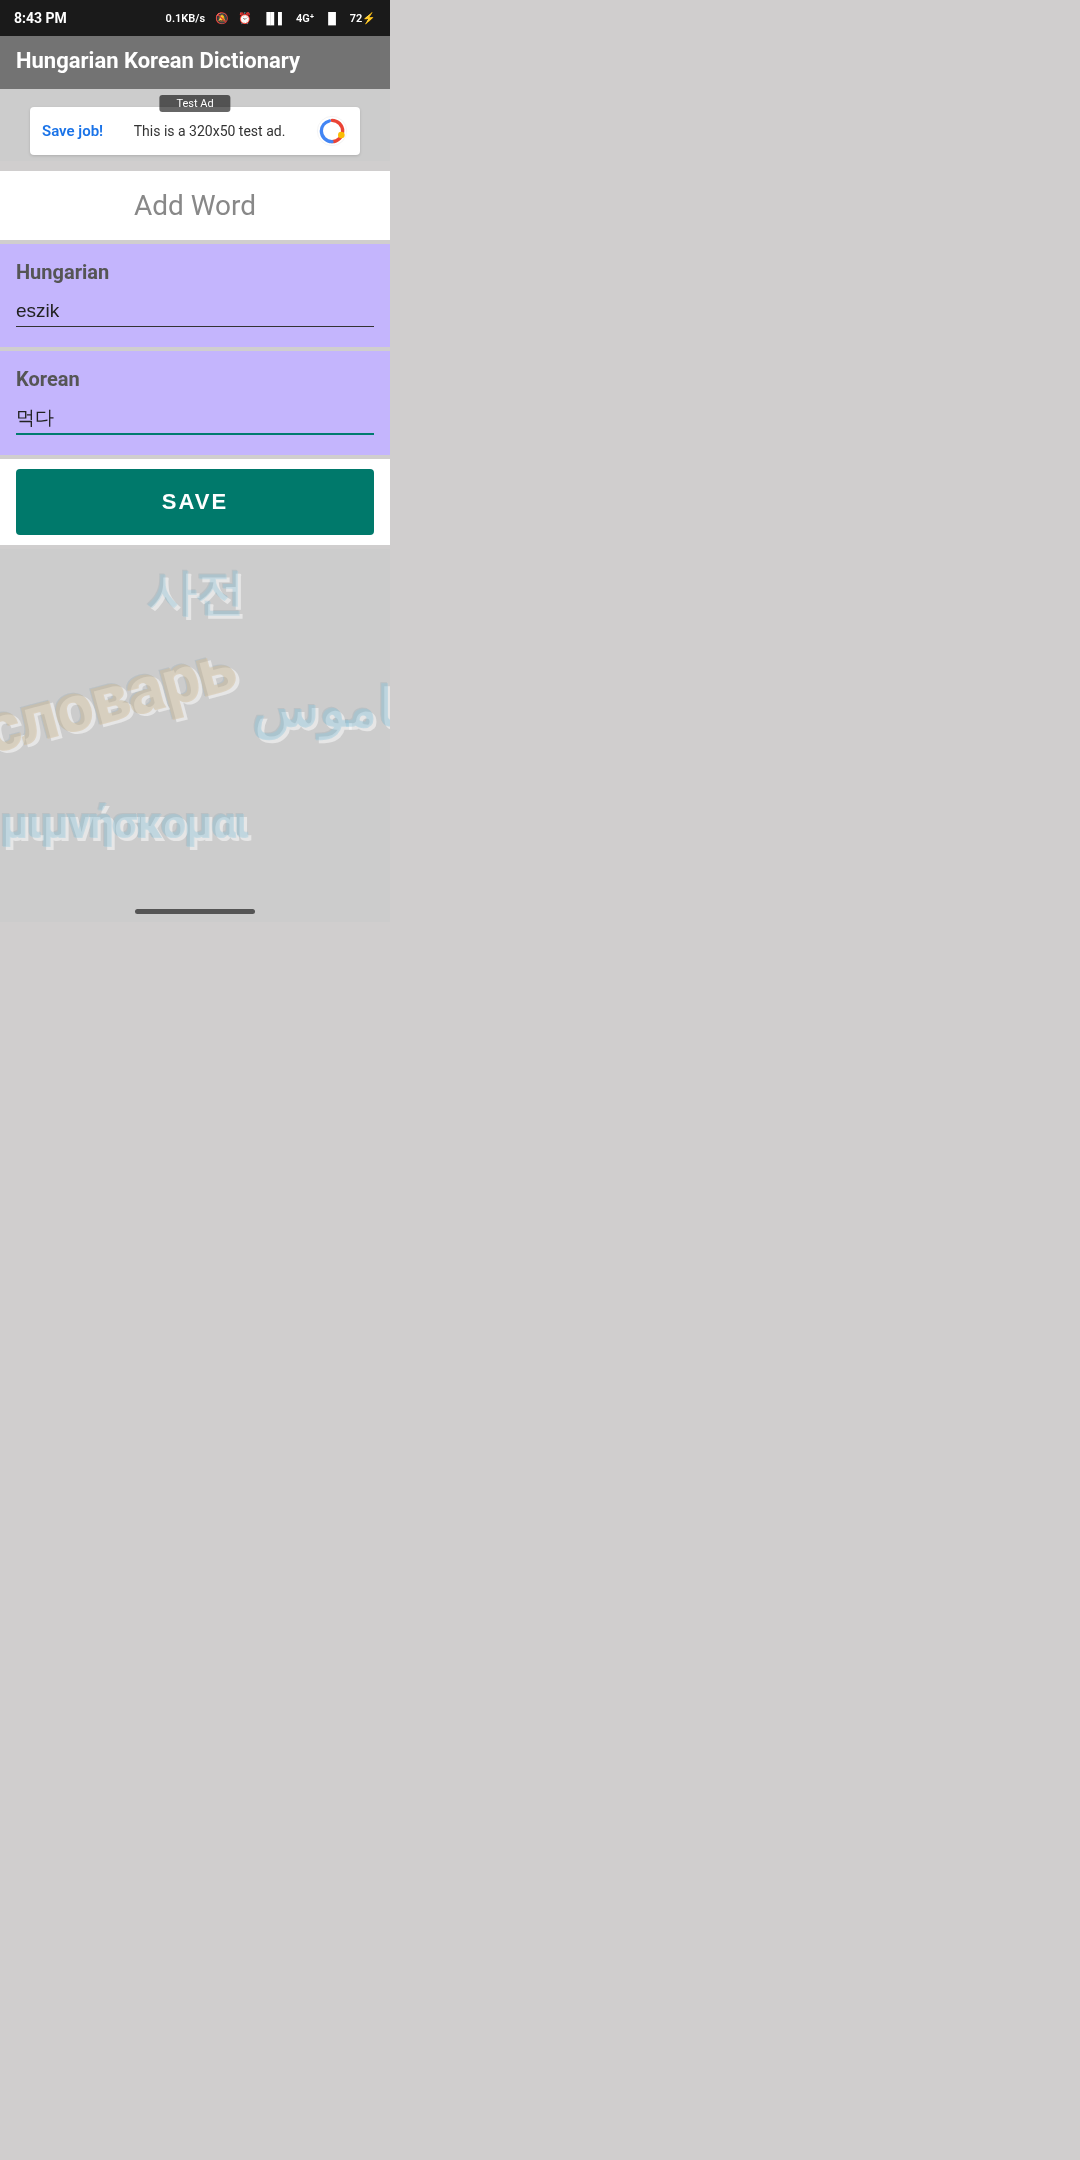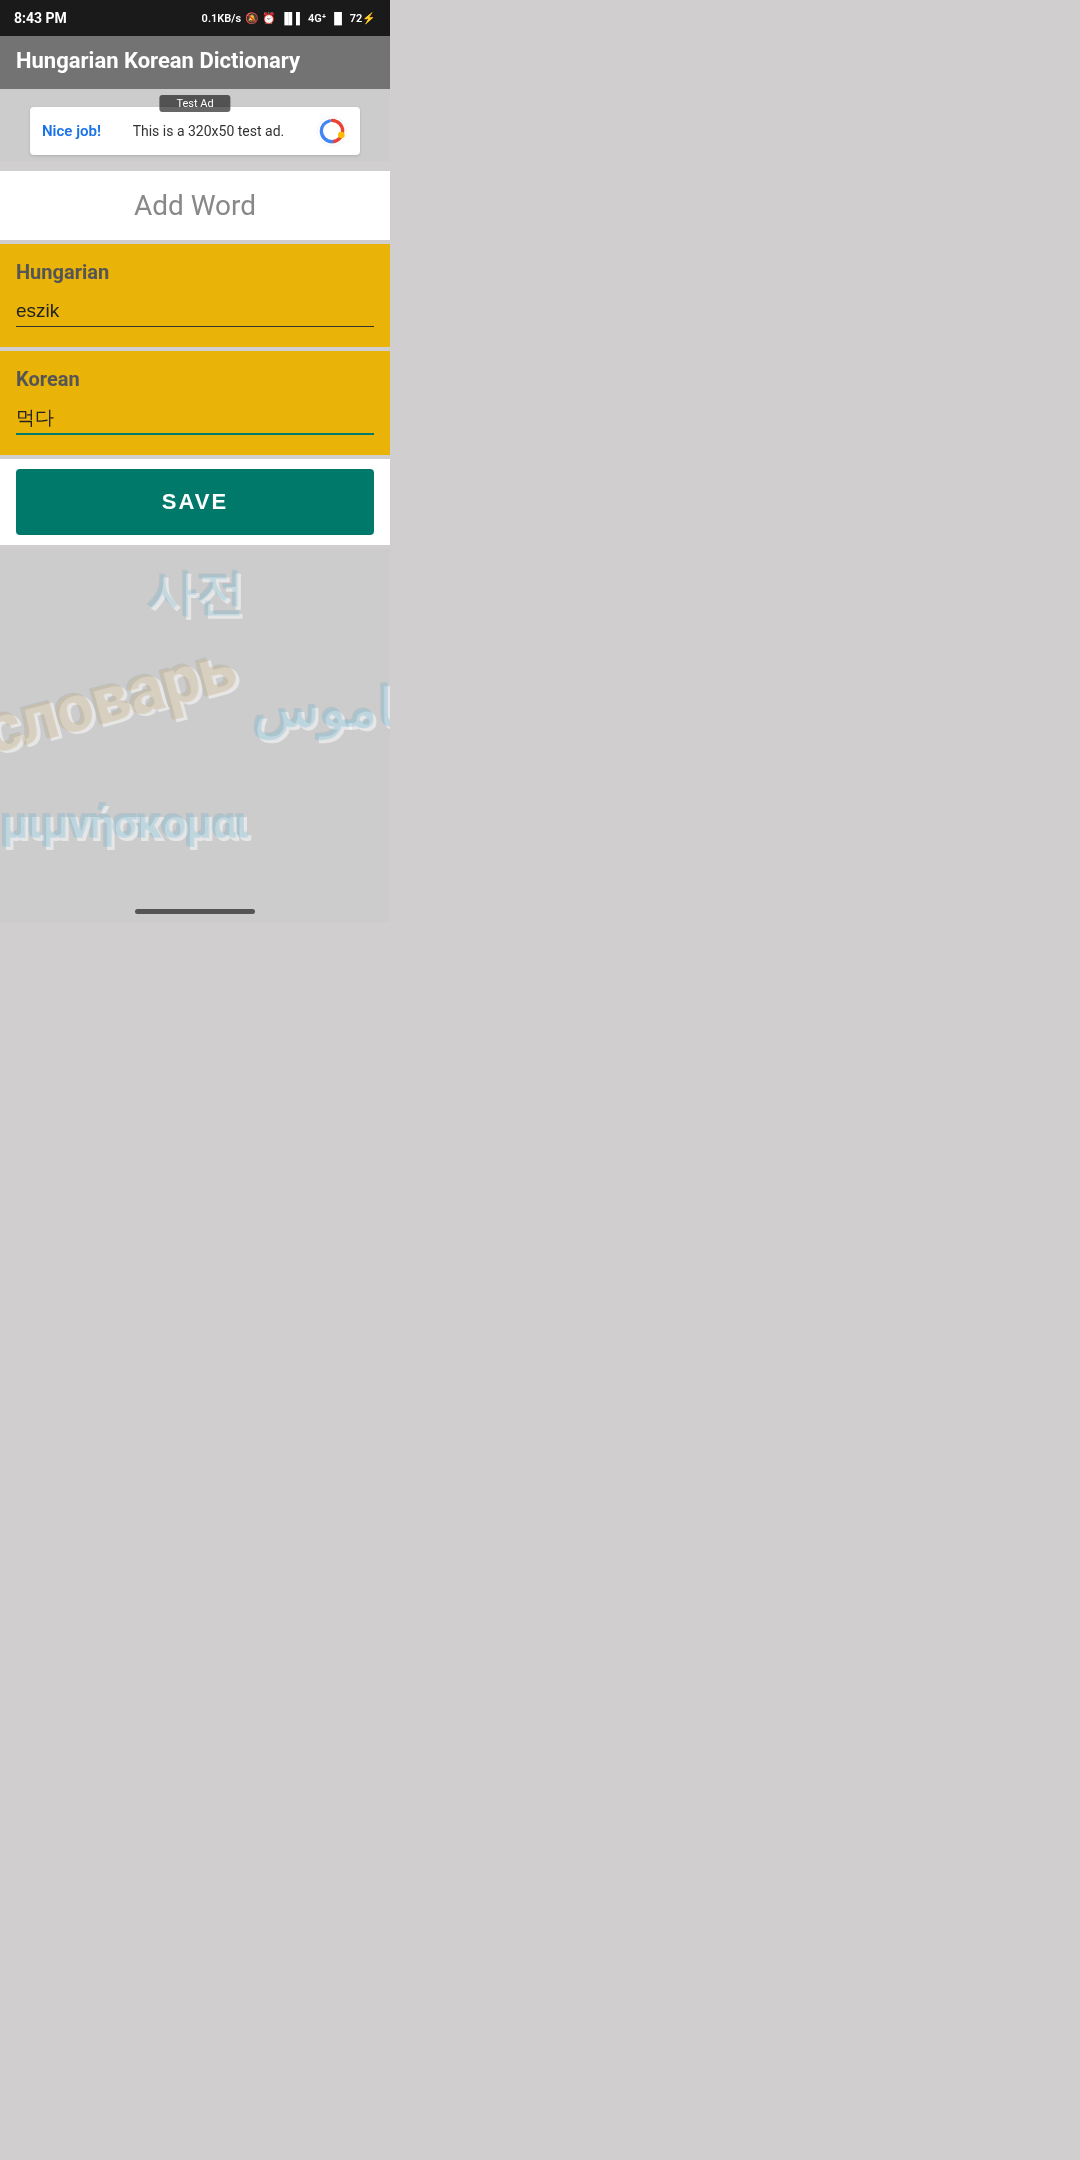--- a/index.html
+++ b/index.html
@@ -20,21 +20,21 @@
       color: #fff;
       display: flex;
       align-items: center;
       justify-content: space-between;
       padding: 6px 14px;
       font-size: 13px;
       font-weight: 600;
       height: 36px;
     }
     .status-time { font-size: 14px; font-weight: 700; }
-    .status-icons { display: flex; align-items: center; gap: 4px; font-size: 11px; }
+    .status-icons { display: flex; align-items: center; gap: 10px; font-size: 11px; }
     .status-icons span { font-size: 11px; }
 
     
     .app-header {
       background: #737373;
       padding: 12px 16px 16px 16px;
     }
     .app-title {
       color: #fff;
       font-size: 22px;
@@ -96,21 +96,21 @@
       text-align: center;
     }
     .add-word-title {
       color: #888;
       font-size: 28px;
       font-weight: 400;
     }
 
     
     .field-section {
-      background: #eab308;
+      background: #c4b5fd;
       margin: 4px 0;
       padding: 16px 16px 20px 16px;
     }
     .field-label {
       color: #555;
       font-size: 20px;
       font-weight: 700;
       margin-bottom: 16px;
     }
     .field-input {
@@ -221,21 +221,21 @@
   </div>
 </div>
 
 <div class="app-header">
   <div class="app-title">Hungarian Korean Dictionary</div>
 </div>
 
 <div style="background:#ccc; padding: 10px 0 6px;">
   <div class="ad-banner">
     <span class="ad-label">Test Ad</span>
-    <span class="ad-nice">Nice job!</span>
+    <span class="ad-nice">Save job!</span>
     <span class="ad-text">This is a 320x50 test ad.</span>
     <svg class="ad-logo" viewBox="0 0 48 48">
       <circle cx="24" cy="24" r="22" fill="white" stroke="#eee" stroke-width="1"></circle>
       <path d="M24 8 A16 16 0 0 1 40 24 A16 16 0 0 1 24 40" fill="none" stroke="#ea4335" stroke-width="5" stroke-linecap="round"></path>
       <path d="M24 40 A16 16 0 0 1 8 24 A16 16 0 0 1 20 9" fill="none" stroke="#4285f4" stroke-width="5" stroke-linecap="round"></path>
       <circle cx="38" cy="30" r="5" fill="#fbbc04"></circle>
     </svg>
   </div>
 </div>
 

